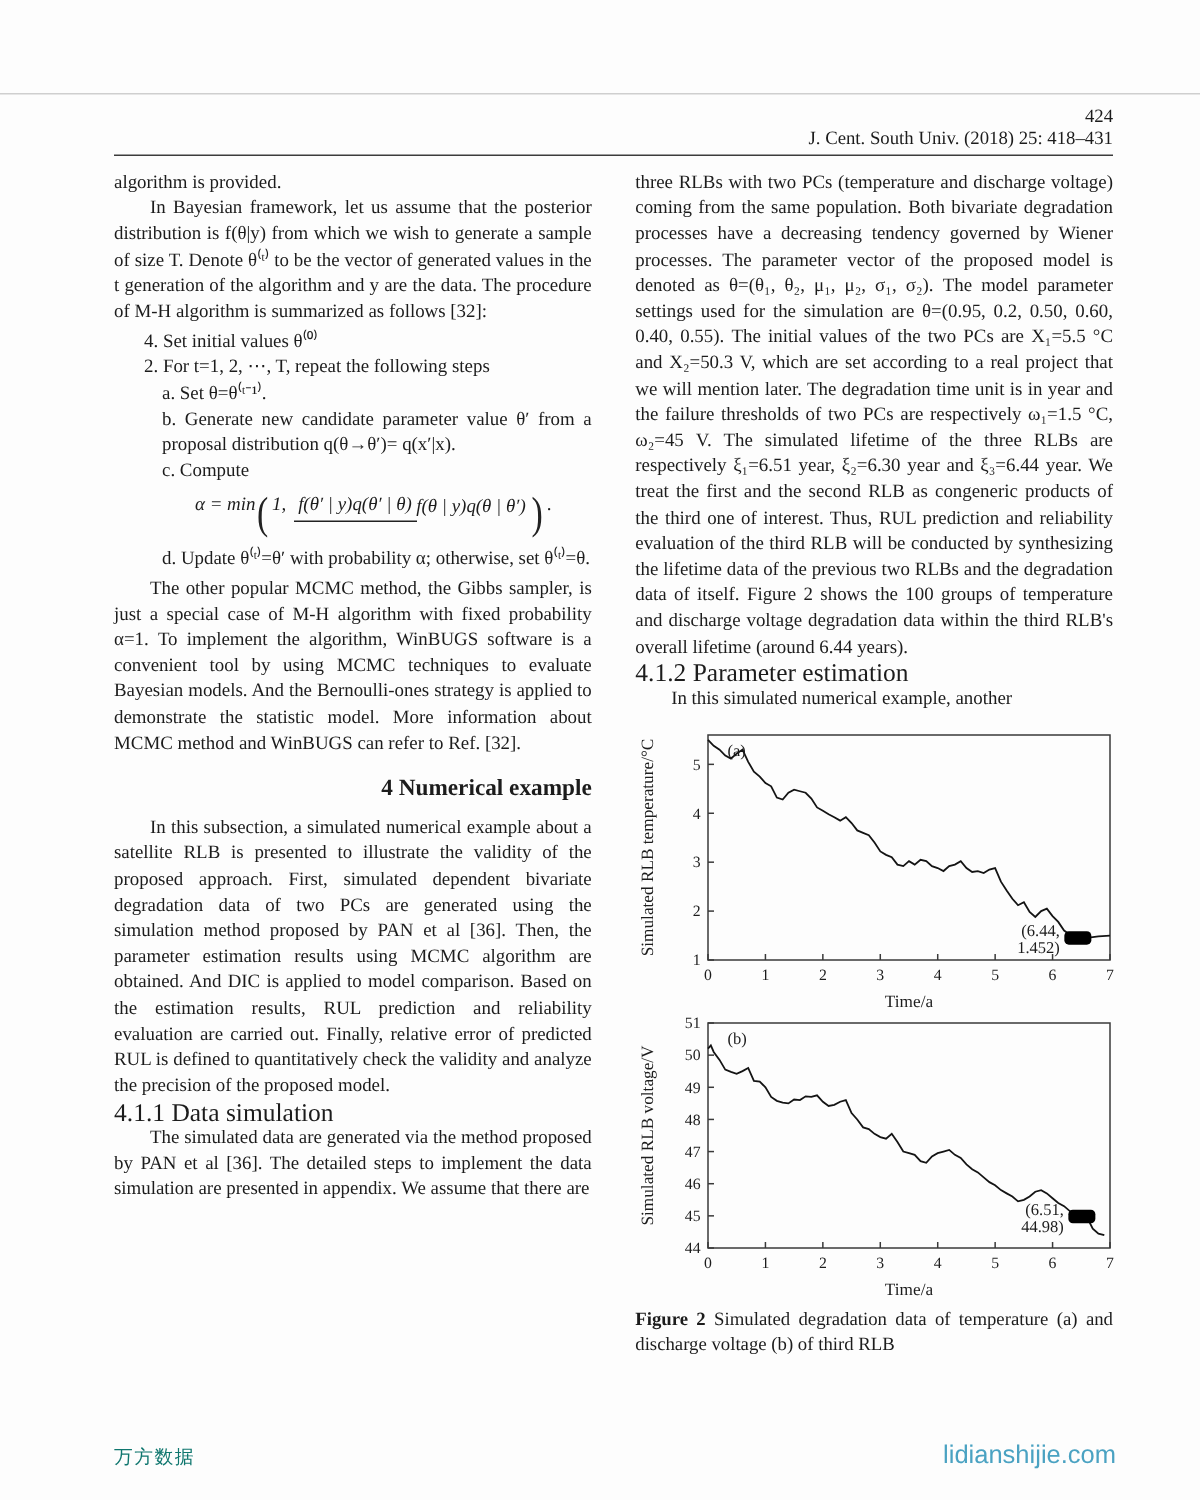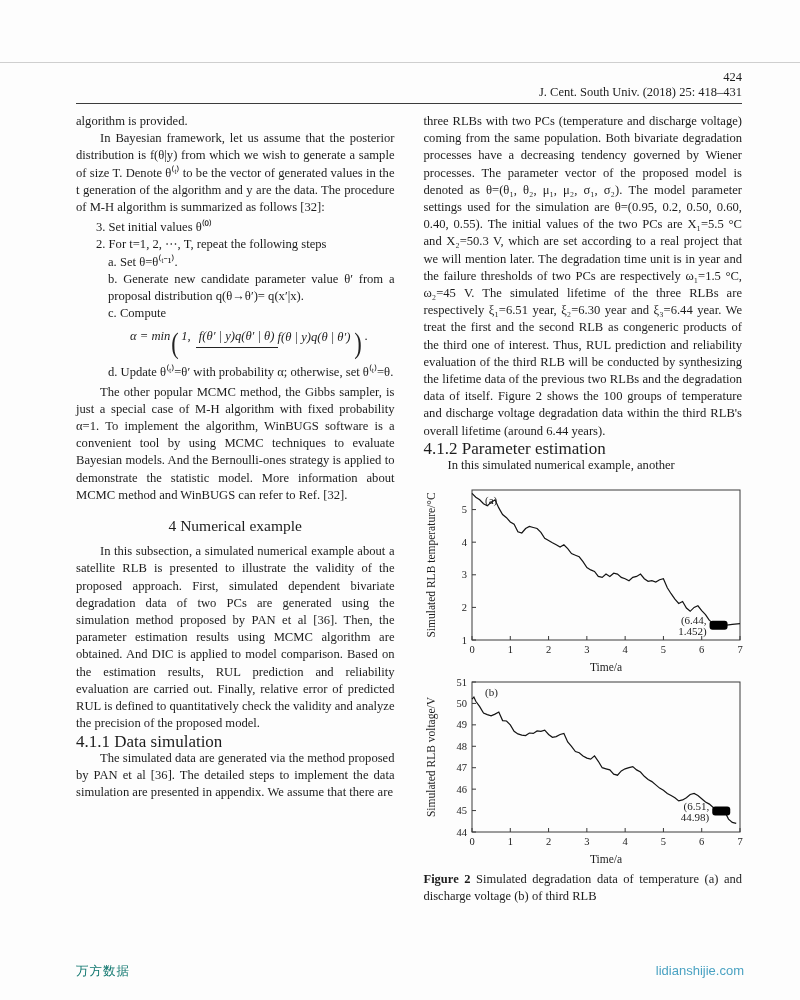--- a/index.html
+++ b/index.html
@@ -25,58 +25,58 @@
   .equation { display:flex; align-items:flex-start; justify-content:flex-start;
               margin:6px 0 6px 34px; font-style:italic; font-size:12.6px; }
   .equation .paren { font-style:normal; font-size:30px; font-weight:300; line-height:1;
                      transform:scaleX(.75); color:#222; }
   .equation .one { margin:0 3px 0 1px; }
   .equation .frac { display:inline-flex; flex-direction:row; text-align:center; margin:0 2px; }
   .equation .num { border-bottom:1px solid #222; padding:0 3px 1px; }
   .equation .den { padding-top:1px; }
   .equation .tail { font-style:normal; margin-left:2px; }
 
-  h2.sec { font-size:15.5px; font-weight:normal; margin:13px 0 9px; text-align:center; }
+  h2.sec { font-size:15.5px; font-weight:bold; margin:13px 0 9px; text-align:right; }
   h3.subsec { font-size:12.8px; font-weight:bold; margin:6px 0 2px; text-align:left; }
   .subsubsec { font-size:17px; font-weight:normal; text-indent:0; }
 
   .figure { margin-top:8px; }
   .chart { width:326px; height:192px; }
   .chart svg text { font-family:"Liberation Serif", serif; fill:#1c1c1c; }
   .chart svg .tk { font-size:10.5px; }
   .chart svg .al { font-size:11.5px; }
   .chart svg .an { font-size:11px; }
 
   .caption { margin-top:5px; font-size:12.5px; line-height:16.5px; text-align:justify; }
   .caption b { font-weight:bold; }
 
   .footer { position:absolute; left:76px; right:56px; bottom:20px;
             display:flex; justify-content:space-between; align-items:baseline; }
   .watermark { color:#0f766e; font-size:12.5px; letter-spacing:1px; }
-  .sitemark { font-family:"Liberation Sans", sans-serif; font-size:13px; color:#4aa2c2; }
+  .sitemark { font-family:"Liberation Sans", sans-serif; font-size:17px; color:#4aa2c2; }
 </style>
 </head>
 <body>
 
 <div class="page">
   <div class="artifact-line"></div>
 
   <div class="header">
     <span>424</span>
     <span>J. Cent. South Univ. (2018) 25: 418–431</span>
   </div>
 
   <div class="columns">
 
     <div class="col">
       <p class="noindent">algorithm is provided.</p>
       <p class="indent">In Bayesian framework, let us assume that the posterior distribution is f(θ|y) from which we wish to generate a sample of size T. Denote θ⁽ᵗ⁾ to be the vector of generated values in the t generation of the algorithm and y are the data. The procedure of M-H algorithm is summarized as follows [32]:</p>
 
       <div class="mlist">
-        <div class="li1">3. Set initial values θ⁽⁰⁾</div>
+        <div class="li1">4. Set initial values θ⁽⁰⁾</div>
         <div class="li1">2. For t=1, 2,  ⋯, T, repeat the following steps</div>
         <div class="li2">a. Set θ=θ⁽ᵗ⁻¹⁾.</div>
         <div class="li2">b. Generate new candidate parameter value θ′ from a proposal distribution q(θ→θ′)= q(x′|x).</div>
         <div class="li2">c. Compute</div>
 
         <div class="equation">
           <span>α = min</span>
           <span class="paren">(</span>
           <span class="one">1,</span>
           <span class="frac">

